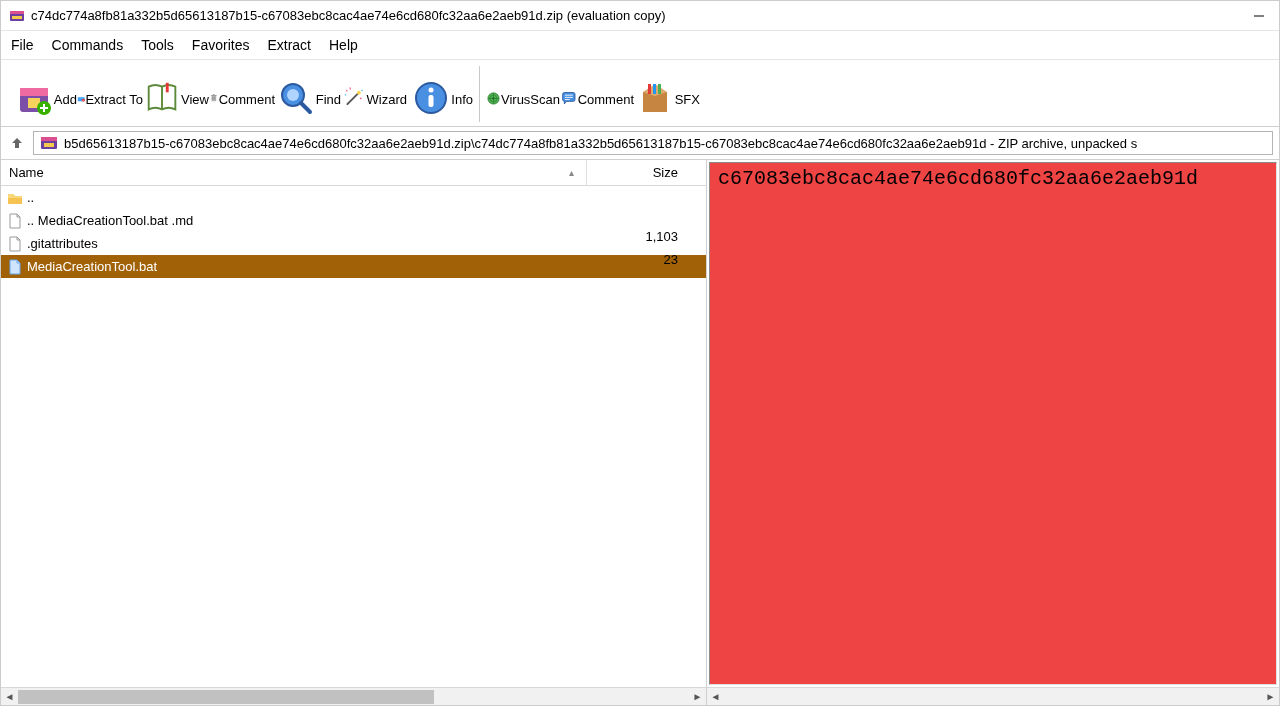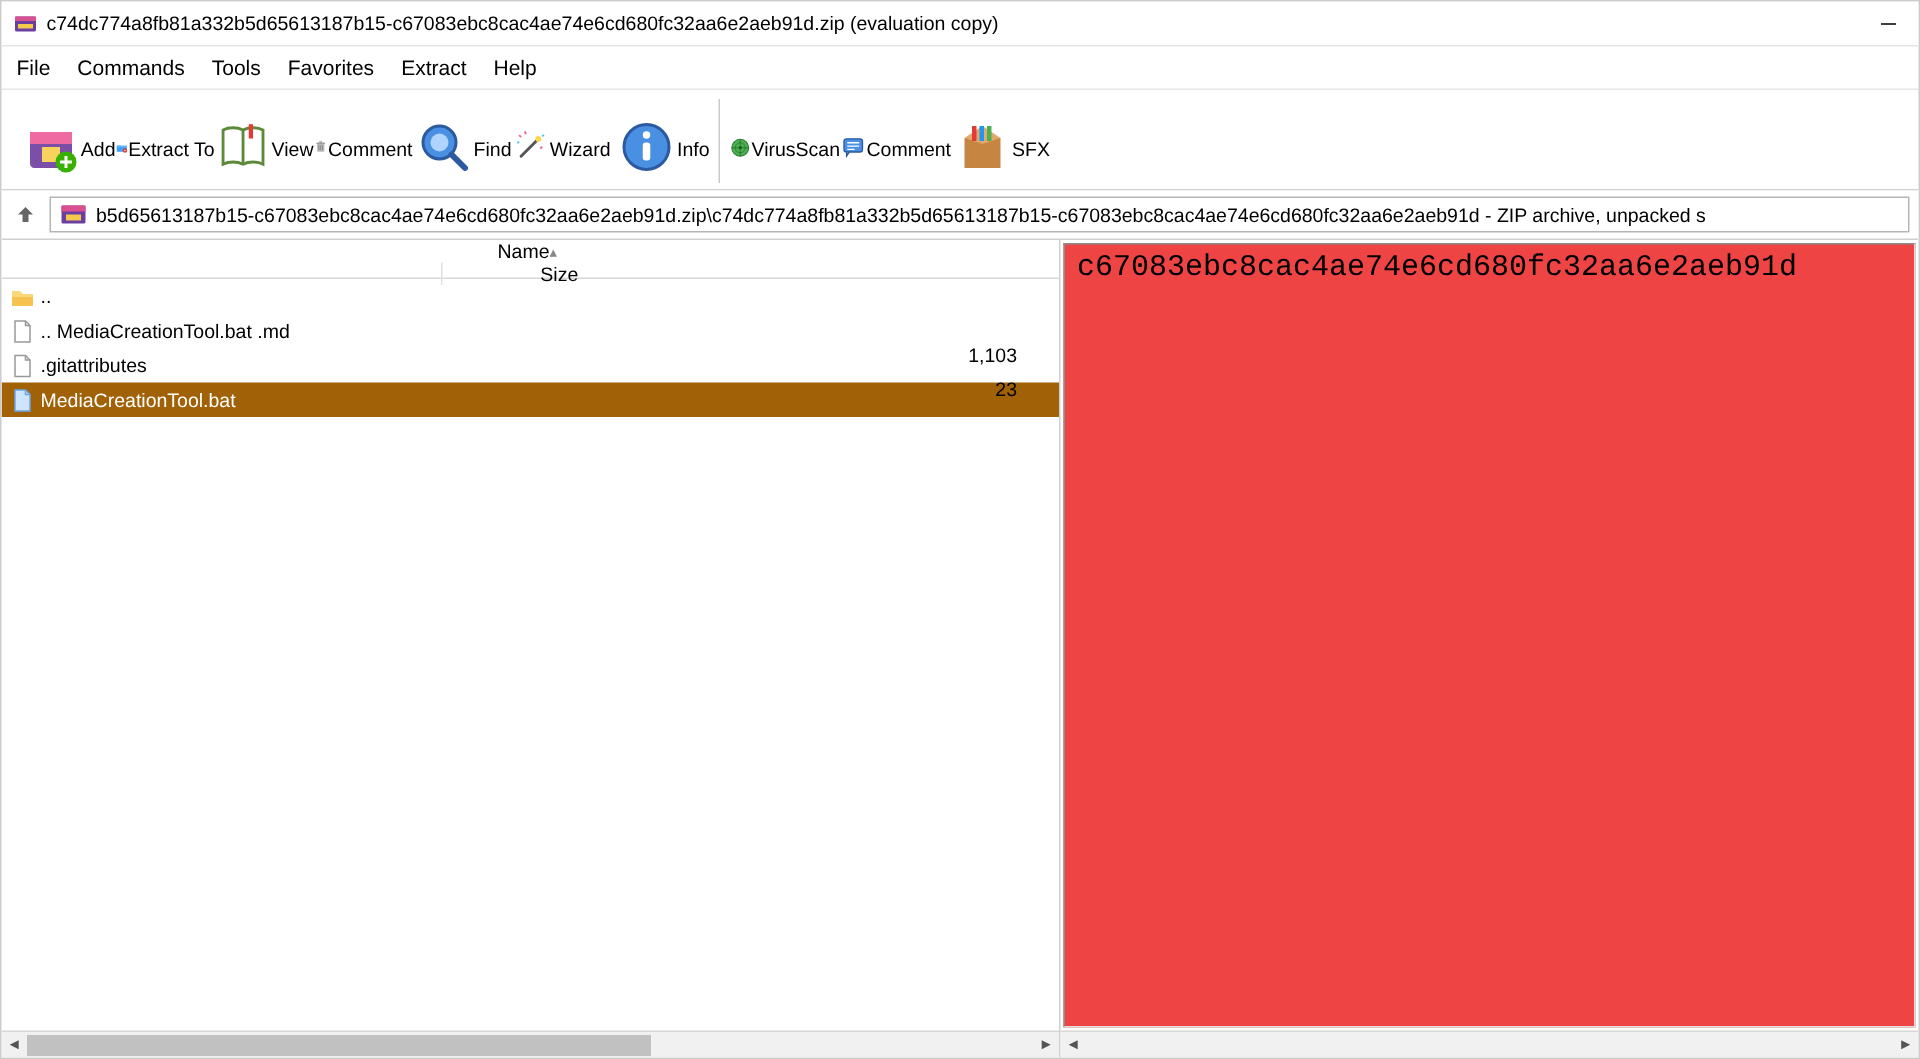--- a/index.html
+++ b/index.html
@@ -23,21 +23,21 @@
   .tool-sep { width: 1px; height: 56px; background: #c9c9c9; margin: 0 6px; align-self: center; }
   
   .addressbar { display: flex; align-items: center; padding: 4px 6px; border-bottom: 1px solid #d0d0d0; gap: 6px; background: #fff; }
   .up-btn { width: 20px; height: 20px; display: flex; align-items: center; justify-content: center; cursor: default; color: #666; }
   .addr-icon { width: 18px; height: 18px; flex-shrink: 0; }
   .addr-box { flex: 1; border: 1px solid #b5b5b5; height: 24px; display: flex; align-items: center; padding: 0 6px; background: #fff; white-space: nowrap; overflow: hidden; font-size: 13px; }
   .addr-box .addr-icon { margin-right: 6px; }
   
   .main { flex: 1; display: flex; min-height: 0; }
   .file-panel { flex: 0 0 706px; display: flex; flex-direction: column; border-right: 1px solid #d0d0d0; min-height: 0; }
-  .list-header { display: flex; align-items: center; border-bottom: 1px solid #d8d8d8; height: 26px; background: #fff; flex-direction: column; }
+  .list-header { display: flex; align-items: center; border-bottom: 1px solid #d8d8d8; height: 26px; background: #fff; }
   .col-name-h { flex: 1; padding-left: 8px; display: flex; align-items: center; }
   .col-size-h { width: 120px; text-align: left; padding-right: 28px; border-left: 1px solid #e0e0e0; height: 100%; display: flex; align-items: center; justify-content: flex-end; }
   .sort-arrow { margin-left: auto; margin-right: 12px; color: #888; font-size: 10px; }
   .file-list { flex: 1; overflow: hidden; }
   .file-row { display: flex; align-items: center; height: 23px; padding: 0 0 0 6px; }
   .file-row .row-icon { width: 16px; height: 16px; margin-right: 4px; flex-shrink: 0; }
   .file-row .row-name { flex: 1; white-space: nowrap; overflow: hidden; }
   .file-row .row-size { width: 120px; text-align: right; padding-right: 28px; margin-top: 32px; }
   .file-row.selected { background: #a16207; color: #fff; }
   .hscroll { height: 18px; display: flex; align-items: center; border-top: 1px solid #d8d8d8; background: #f1f1f1; }

